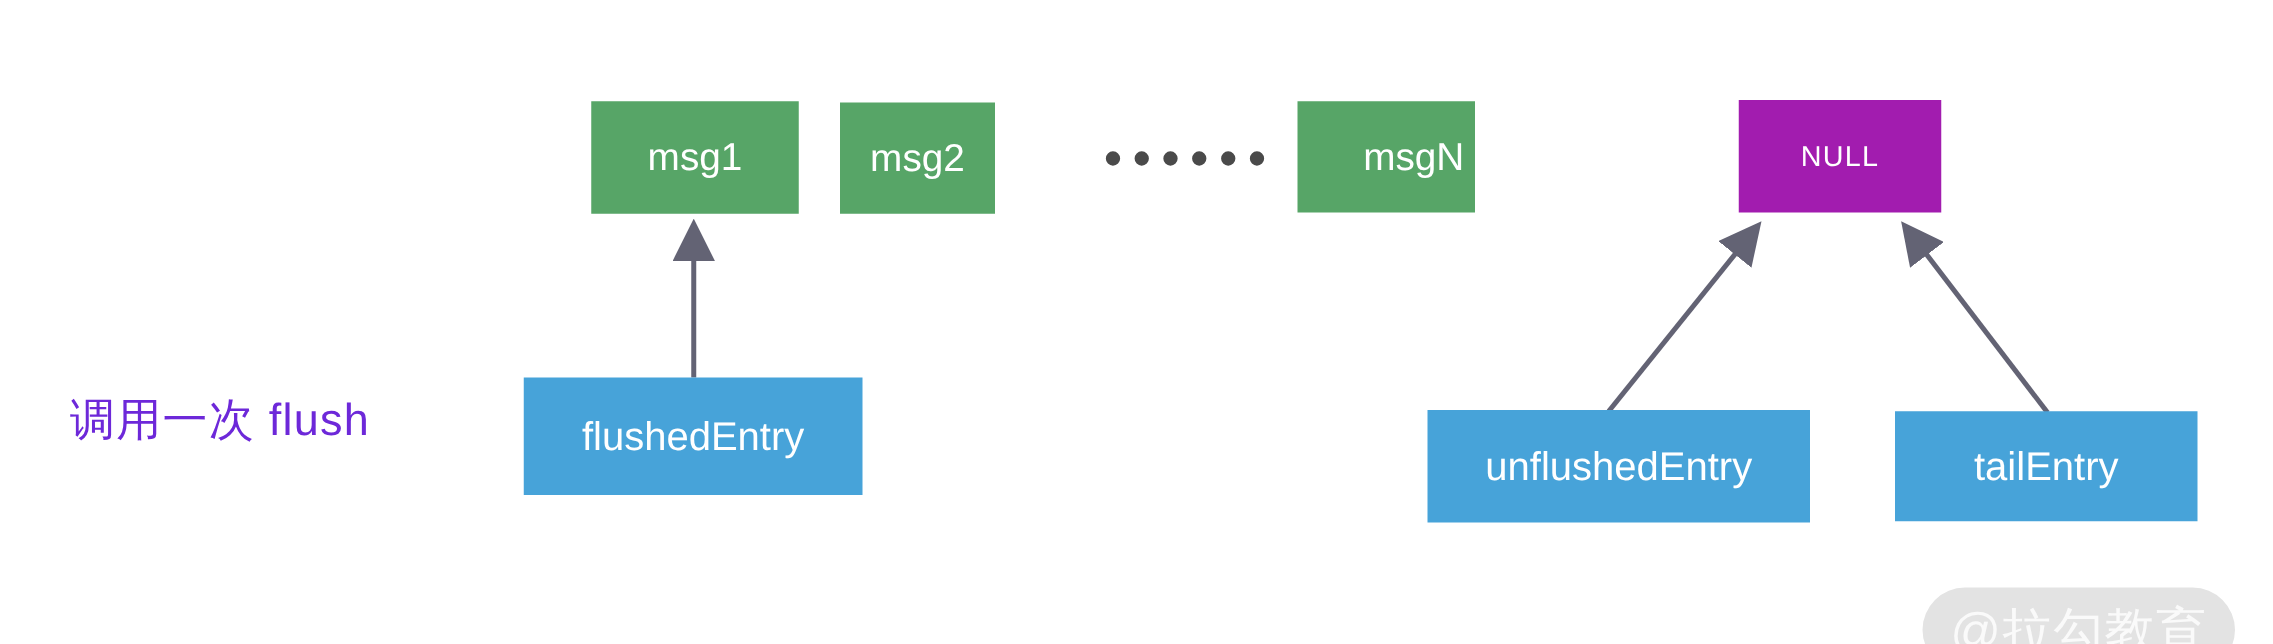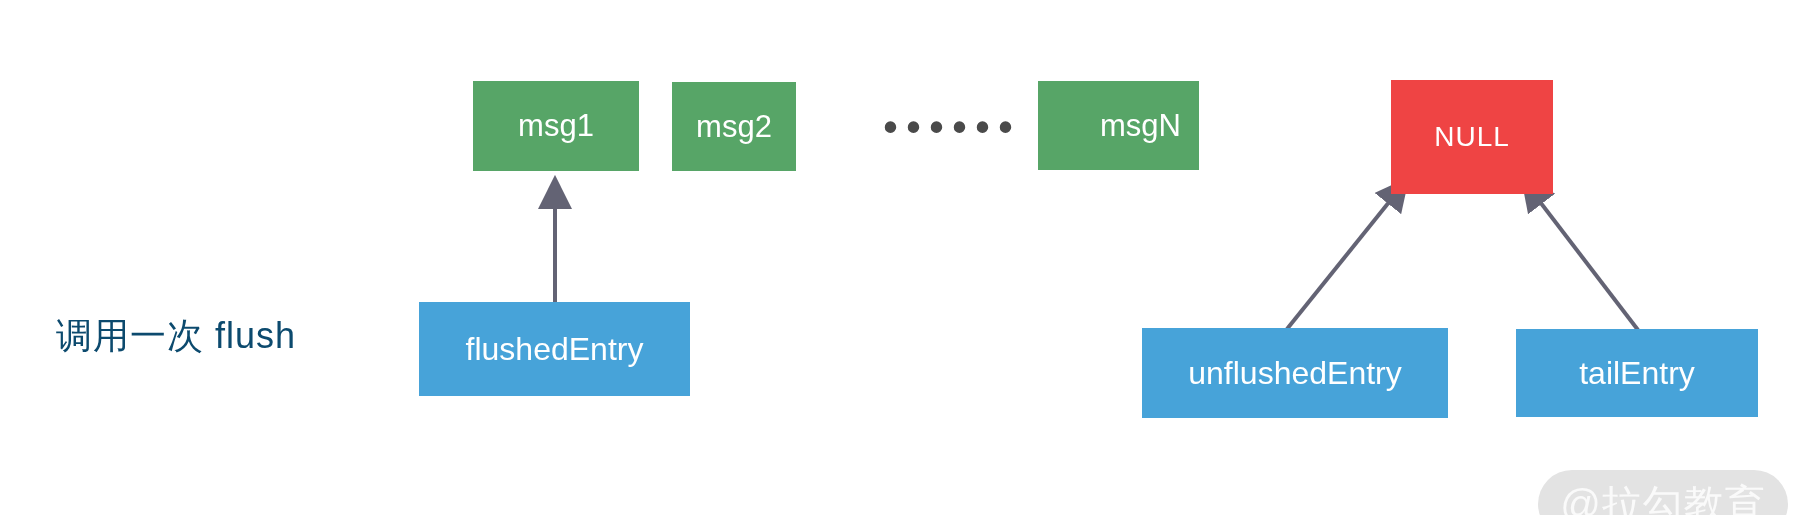--- a/index.html
+++ b/index.html
@@ -15,35 +15,35 @@
   .box{
     position:absolute;
     display:flex;align-items:center;justify-content:center;
     color:#ffffff;
     font-weight:500;
     box-sizing:border-box;
   }
   .msgbox{background:#57a567;font-size:31px;}
   .box-msg1{left:473px;top:33px;width:166px;height:90px;}
   .box-msg2{left:672px;top:34px;width:124px;height:89px;}
-  .box-msgN{left:1038px;top:33px;width:161px;height:89px;padding-left:44px;}
-  .nullbox{background:#ef4444;font-size:28px;letter-spacing:1px;left:1391px;top:32px;width:162px;height:114px;}
+  .box-msgN{left:1038px;top:33px;width:142px;height:89px;padding-left:44px;}
+  .nullbox{background:#a21caf;font-size:23px;letter-spacing:1px;left:1391px;top:32px;width:162px;height:90px;}
   .entrybox{background:#47a3d9;font-size:32px;}
   .box-flushed{left:419px;top:254px;width:271px;height:94px;}
   .box-unflushed{left:1142px;top:280px;width:306px;height:90px;}
   .box-tail{left:1516px;top:281px;width:242px;height:88px;}
   .dots{
     position:absolute;left:870px;top:38px;width:156px;height:82px;
     display:flex;align-items:center;justify-content:center;
     font-size:40px;letter-spacing:9px;text-indent:9px;
     color:#4a4a4a;font-weight:bold;
   }
   .caption{
     position:absolute;left:56px;top:264px;
-    font-size:36px;color:#0c4a6e;font-weight:500;letter-spacing:1px;
+    font-size:36px;color:#6d28d9;font-weight:500;letter-spacing:1px;
     white-space:nowrap;
   }
   .watermark{
     position:absolute;left:1538px;top:422px;width:250px;height:68px;
     background:#e3e3e3;border-radius:34px;
     display:flex;align-items:center;justify-content:center;
     font-size:40px;color:#fafafa;letter-spacing:1px;
     white-space:nowrap;
   }
 </style>

